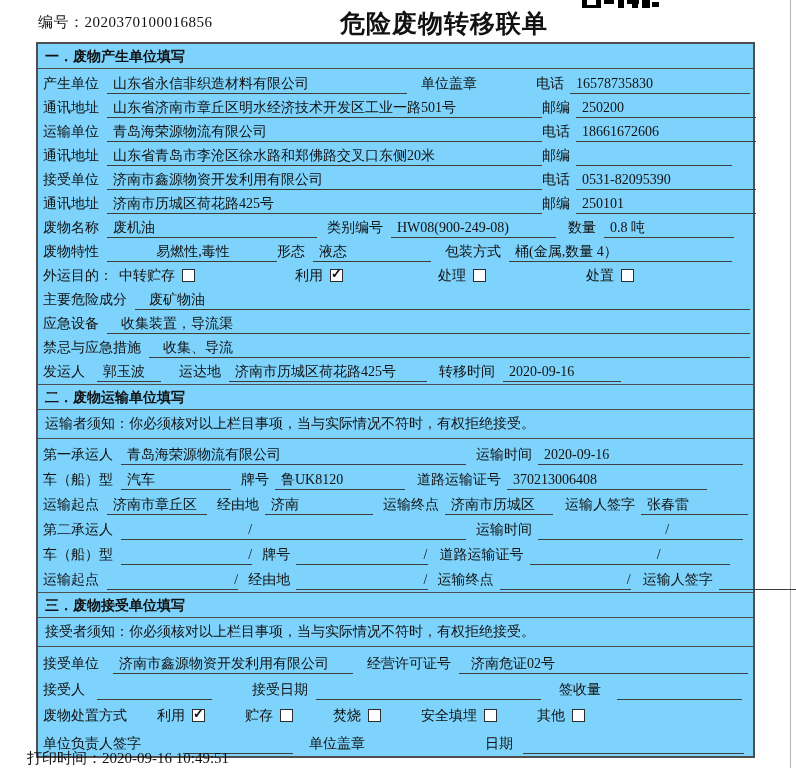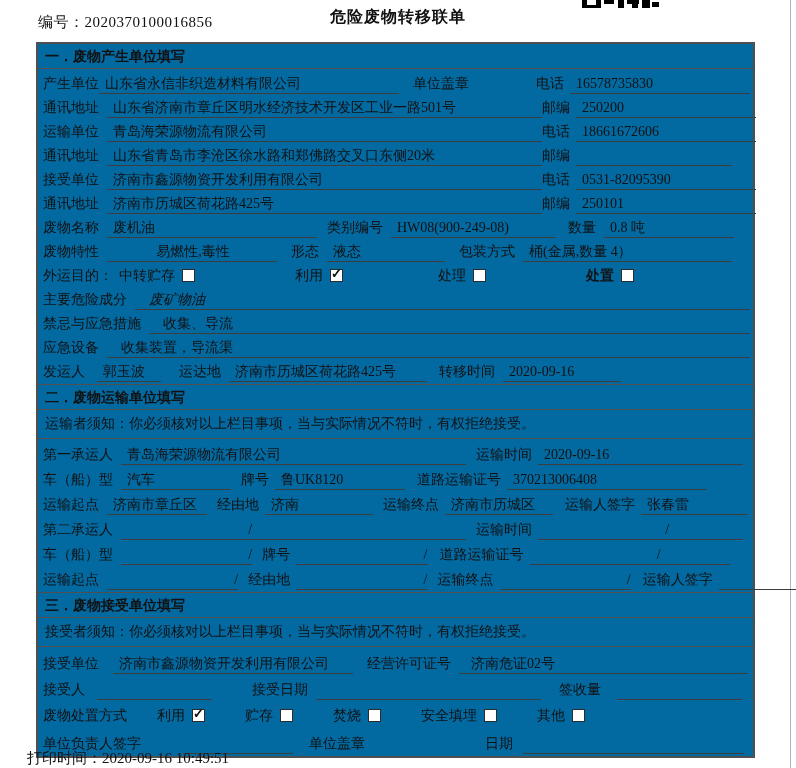--- a/index.html
+++ b/index.html
@@ -1,23 +1,23 @@
 <!DOCTYPE html>
 <html><head>
 <meta charset="utf-8">
 <style>
   html,body{margin:0;padding:0;}
   body{width:796px;height:768px;background:#ffffff;position:relative;
        font-family:"Liberation Serif","DejaVu Serif",serif;color:#111;font-size:14px;}
   .abs{position:absolute;}
   .serial{left:38px;top:13px;font-size:15px;letter-spacing:.5px;}
-  .title{left:330px;top:7px;font-size:16px;font-weight:bold;letter-spacing:1px;}
+  .title{left:340px;top:7px;font-size:25px;font-weight:bold;letter-spacing:1px;}
   .qr{left:582px;top:0;}
   .edge{left:790px;top:0;width:1px;height:768px;background:#b3b3b3;}
-  .formbox{position:absolute;left:36px;top:42px;width:719px;border:2px solid #4f4f4f;box-sizing:border-box;background:#0369a1;}
+  .formbox{position:absolute;left:36px;top:42px;width:719px;border:2px solid #4f4f4f;box-sizing:border-box;background:#7dd3fc;}
   .section{border-top:0;}
   .section + .section{border-top:1px solid #4f4f4f;}
   .band{font-weight:bold;font-size:14px;padding:4px 7px 3px 7px;border-bottom:1px solid #4f4f4f;height:17px;line-height:17px;}
   .notice{height:28px;display:flex;align-items:center;padding-left:7px;border-bottom:1px solid #4f4f4f;}
   .rows{padding:1px 3px 2px 5px;}
   .r{display:flex;align-items:flex-end;height:24px;}
   .s2 .r{height:25px;}
   .s3 .r{height:26px;}
   .s3 .r:last-child{height:28px;}
   .l{line-height:17px;padding-bottom:2px;white-space:nowrap;flex:none;}
@@ -54,21 +54,21 @@
 <div class="abs edge"></div>
 
 <div class="formbox">
 
   <div class="section s1">
     <div class="band">一．废物产生单位填写</div>
     <div class="rows">
 
       <div class="r">
         <span class="l">产生单位</span>
-        <span class="u" style="width:300px;">山东省永信非织造材料有限公司</span>
+        <span class="u" style="width:300px;margin-left:8px;">山东省永信非织造材料有限公司</span>
         <span class="l" style="margin-left:14px;">单位盖章</span>
         <span class="l" style="margin-left:auto;">电话</span>
         <span class="u" style="width:180px;margin-left:6px;">16578735830</span>
       </div>
 
       <div class="r">
         <span class="l">通讯地址</span>
         <span class="u" style="width:435px;margin-left:8px;">山东省济南市章丘区明水经济技术开发区工业一路501号</span>
         <span class="l" style="margin-left:auto;">邮编</span>
         <span class="u" style="width:180px;margin-left:6px;">250200</span>
@@ -107,59 +107,59 @@
         <span class="u" style="width:210px;margin-left:8px;">废机油</span>
         <span class="l" style="margin-left:10px;">类别编号</span>
         <span class="u" style="width:165px;margin-left:8px;">HW08(900-249-08)</span>
         <span class="l" style="margin-left:12px;">数量</span>
         <span class="u" style="width:130px;margin-left:8px;margin-right:30px;">0.8 吨</span>
       </div>
 
       <div class="r">
         <span class="l">废物特性</span>
         <span class="u" style="width:170px;margin-left:8px;text-align:center;">易燃性,毒性</span>
-        <span class="l" style="margin-left:14px;">形态</span>
+        <span class="l" style="">形态</span>
         <span class="u" style="width:118px;margin-left:8px;">液态</span>
         <span class="l" style="margin-left:14px;">包装方式</span>
         <span class="u g" style="margin-left:8px;margin-right:18px;">桶(金属,数量 4）</span>
       </div>
 
       <div class="r">
         <span class="l">外运目的：</span>
         <span class="opt" style="margin-left:6px;">
           <span class="l">中转贮存</span>
           <span class="cb"></span>
         </span>
         <span class="opt" style="margin-left:100px;">
           <span class="l">利用</span>
           <span class="cb checked"></span>
         </span>
         <span class="opt" style="margin-left:95px;">
           <span class="l">处理</span>
           <span class="cb"></span>
         </span>
-        <span class="opt" style="margin-left:100px;font-weight:bold;">
+        <span class="opt" style="margin-left:100px;">
           <span class="l">处置</span>
           <span class="cb"></span>
         </span>
       </div>
 
       <div class="r">
         <span class="l">主要危险成分</span>
-        <span class="u g" style="margin-left:8px;padding-left:14px;font-style:italic;">废矿物油</span>
+        <span class="u g" style="margin-left:8px;padding-left:14px;">废矿物油</span>
+      </div>
+
+      <div class="r">
+        <span class="l">应急设备</span>
+        <span class="u g" style="margin-left:8px;padding-left:14px;">收集装置，导流渠</span>
       </div>
 
       <div class="r">
         <span class="l">禁忌与应急措施</span>
         <span class="u g" style="margin-left:8px;padding-left:14px;">收集、导流</span>
-      </div>
-
-      <div class="r">
-        <span class="l">应急设备</span>
-        <span class="u g" style="margin-left:8px;padding-left:14px;">收集装置，导流渠</span>
       </div>
 
       <div class="r">
         <span class="l">发运人</span>
         <span class="u" style="width:64px;margin-left:12px;">郭玉波</span>
         <span class="l" style="margin-left:18px;">运达地</span>
         <span class="u" style="width:198px;margin-left:8px;">济南市历城区荷花路425号</span>
         <span class="l" style="margin-left:12px;">转移时间</span>
         <span class="u" style="width:118px;margin-left:8px;margin-right:140px;">2020-09-16</span>
       </div>

